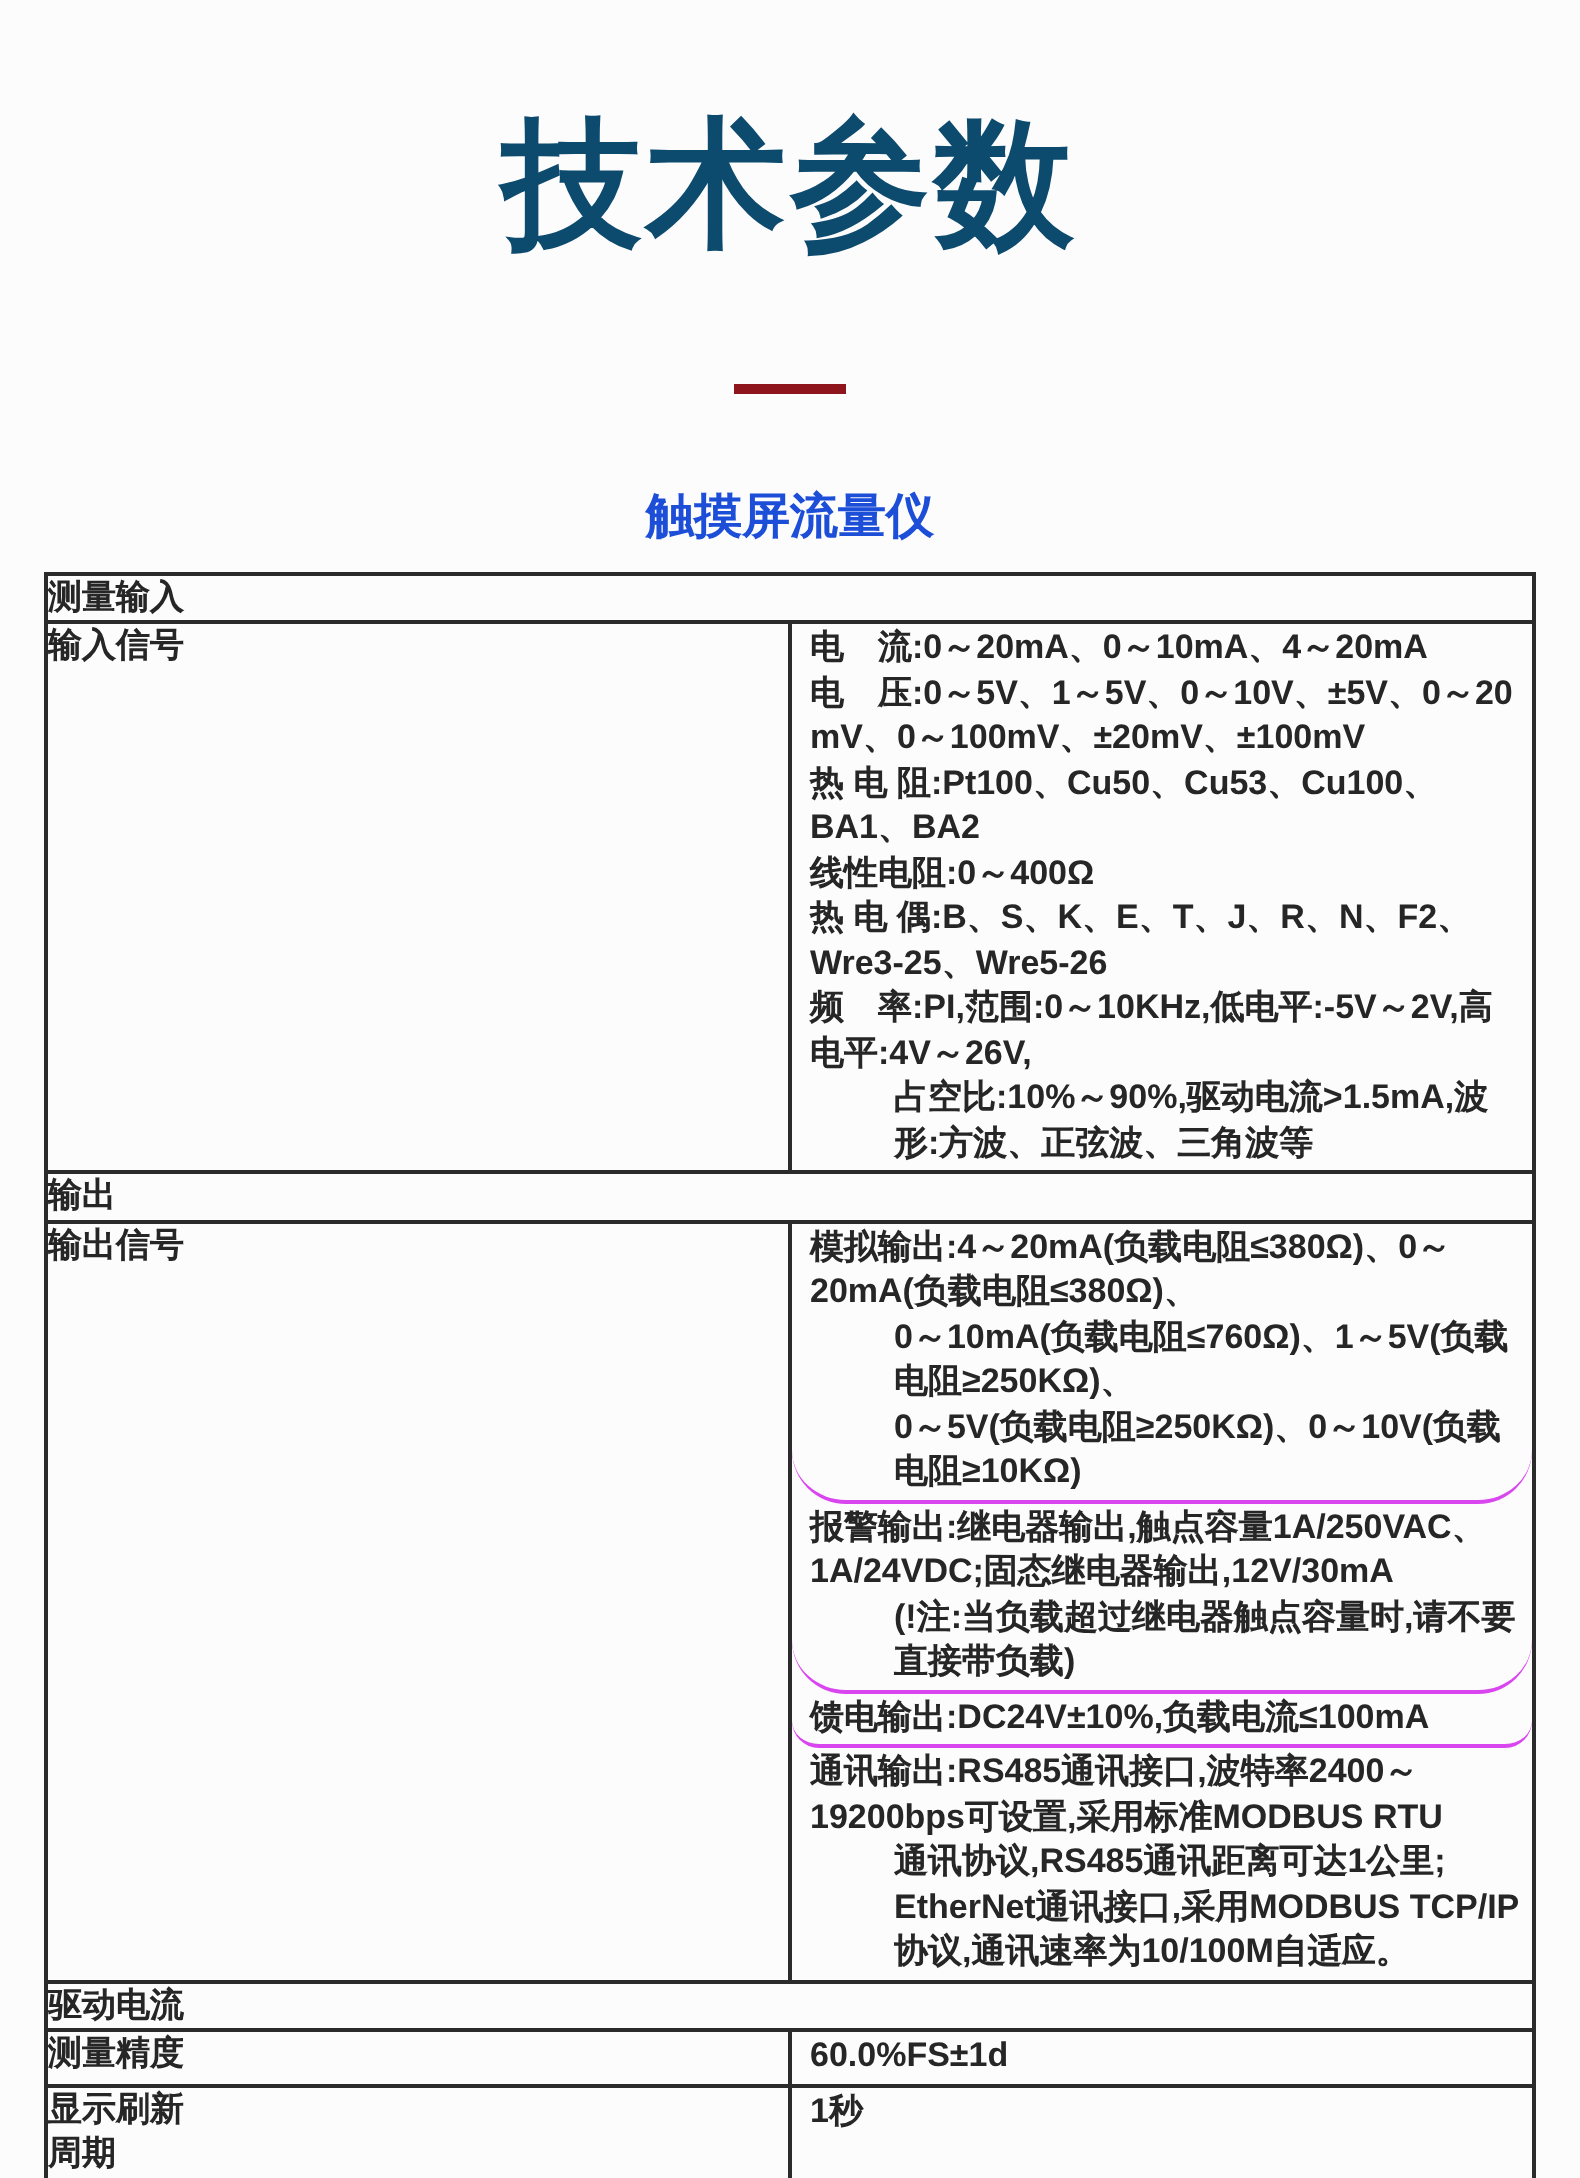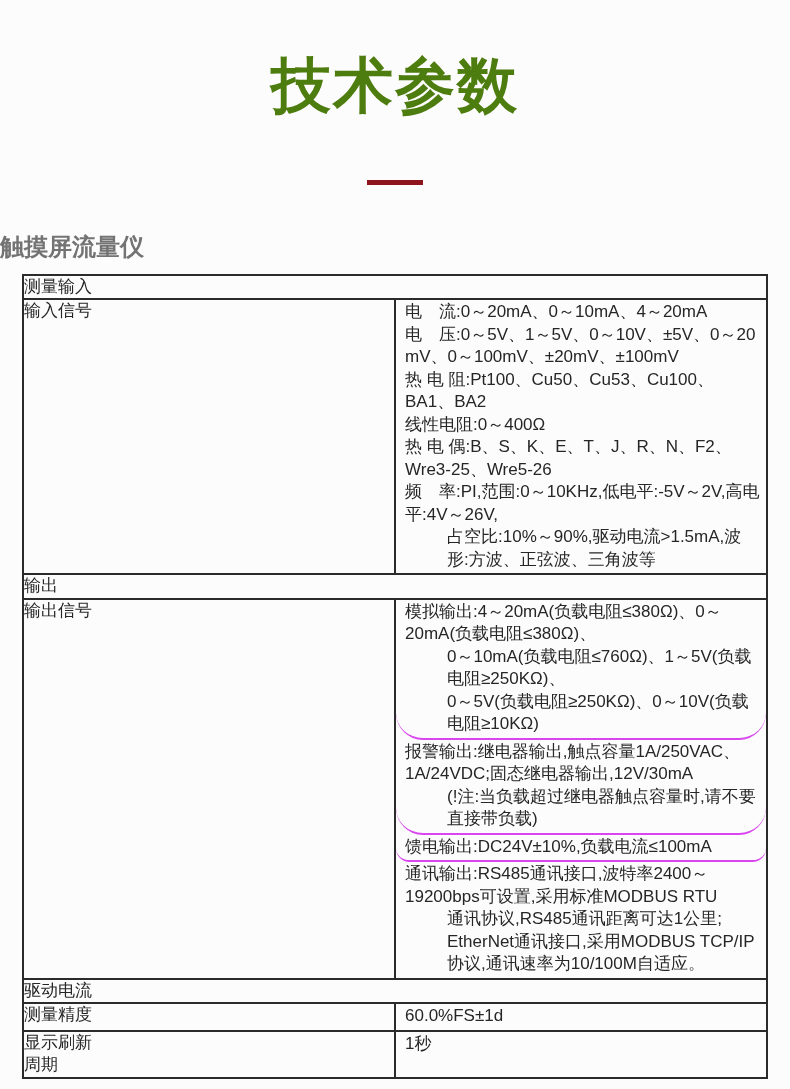--- a/index.html
+++ b/index.html
@@ -15,51 +15,52 @@
     overflow: hidden;
   }
   .page {
     width: 790px;
     height: 1089px;
     position: relative;
   }
   .title {
     margin: 50px 0 0 0;
     text-align: center;
-    font-size: 60px;
+    font-size: 70px;
     font-weight: 900;
     letter-spacing: 2px;
     line-height: 1.2;
-    color: #4d7c0f;
+    color: #0c4a6e;
   }
   .dash {
     width: 56px;
     height: 5px;
     margin: 58px auto 0 auto;
     background: #8e151b;
   }
   .subtitle {
     margin: 48px 0 0 0;
+    text-align: center;
     font-size: 24px;
     font-weight: 700;
     line-height: 1.2;
-    color: #737373;
+    color: #1d4ed8;
   }
   table.spec-table {
     width: 746px;
     margin: 12px auto 0 auto;
     border-collapse: collapse;
     table-layout: fixed;
   }
   table.spec-table td {
     border: 2px solid #2b2b2b;
     vertical-align: top;
     font-size: 17px;
     line-height: 22.5px;
-    font-weight: 400;
+    font-weight: 700;
     padding: 0;
   }
   td.section {
     padding: 1px 8px 2px 8px;
   }
   td.label {
     width: 93px;
     padding: 1px 4px 2px 7px;
     white-space: pre-line;
   }

